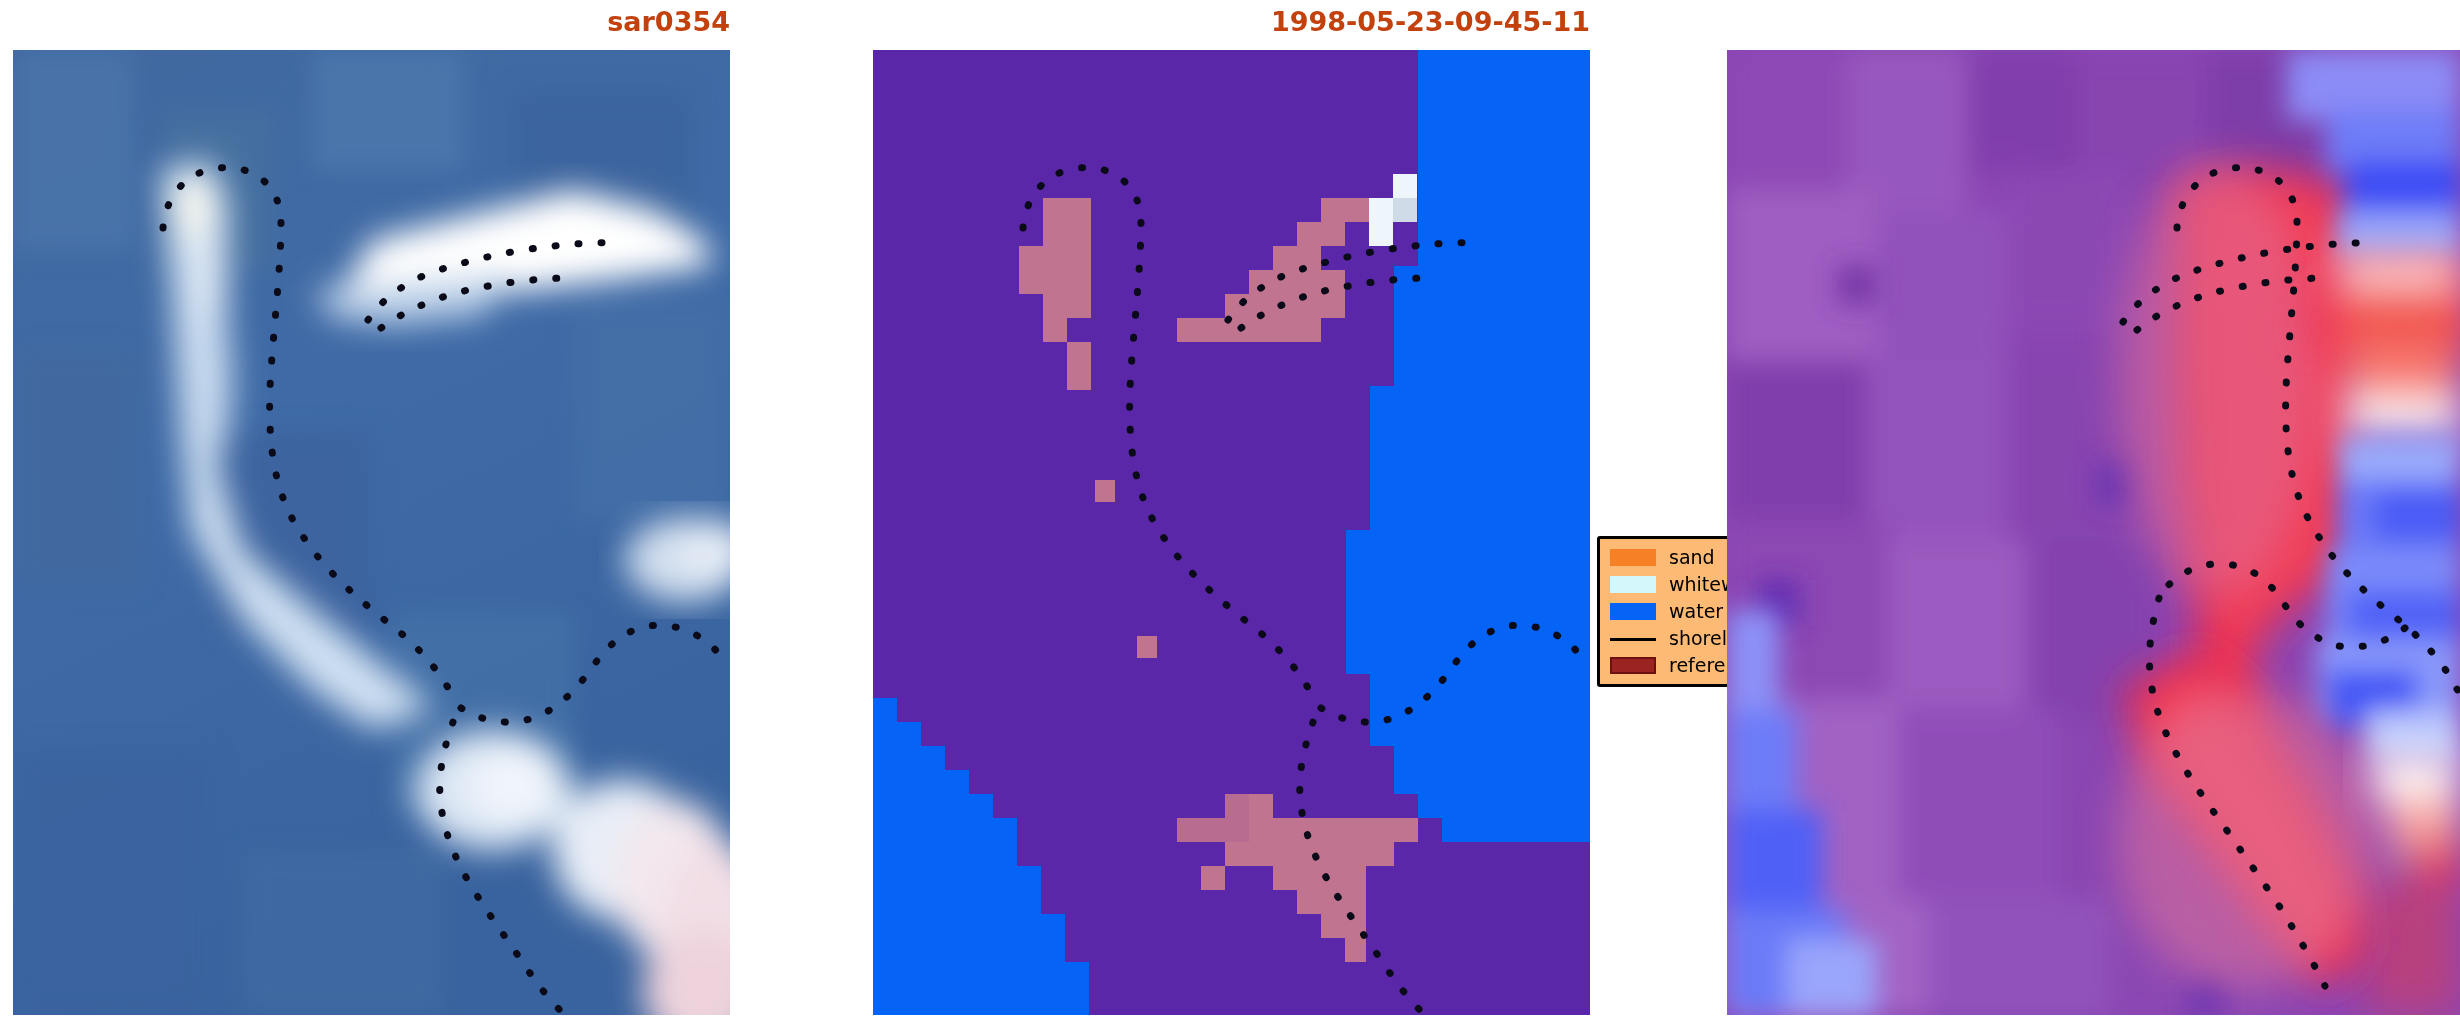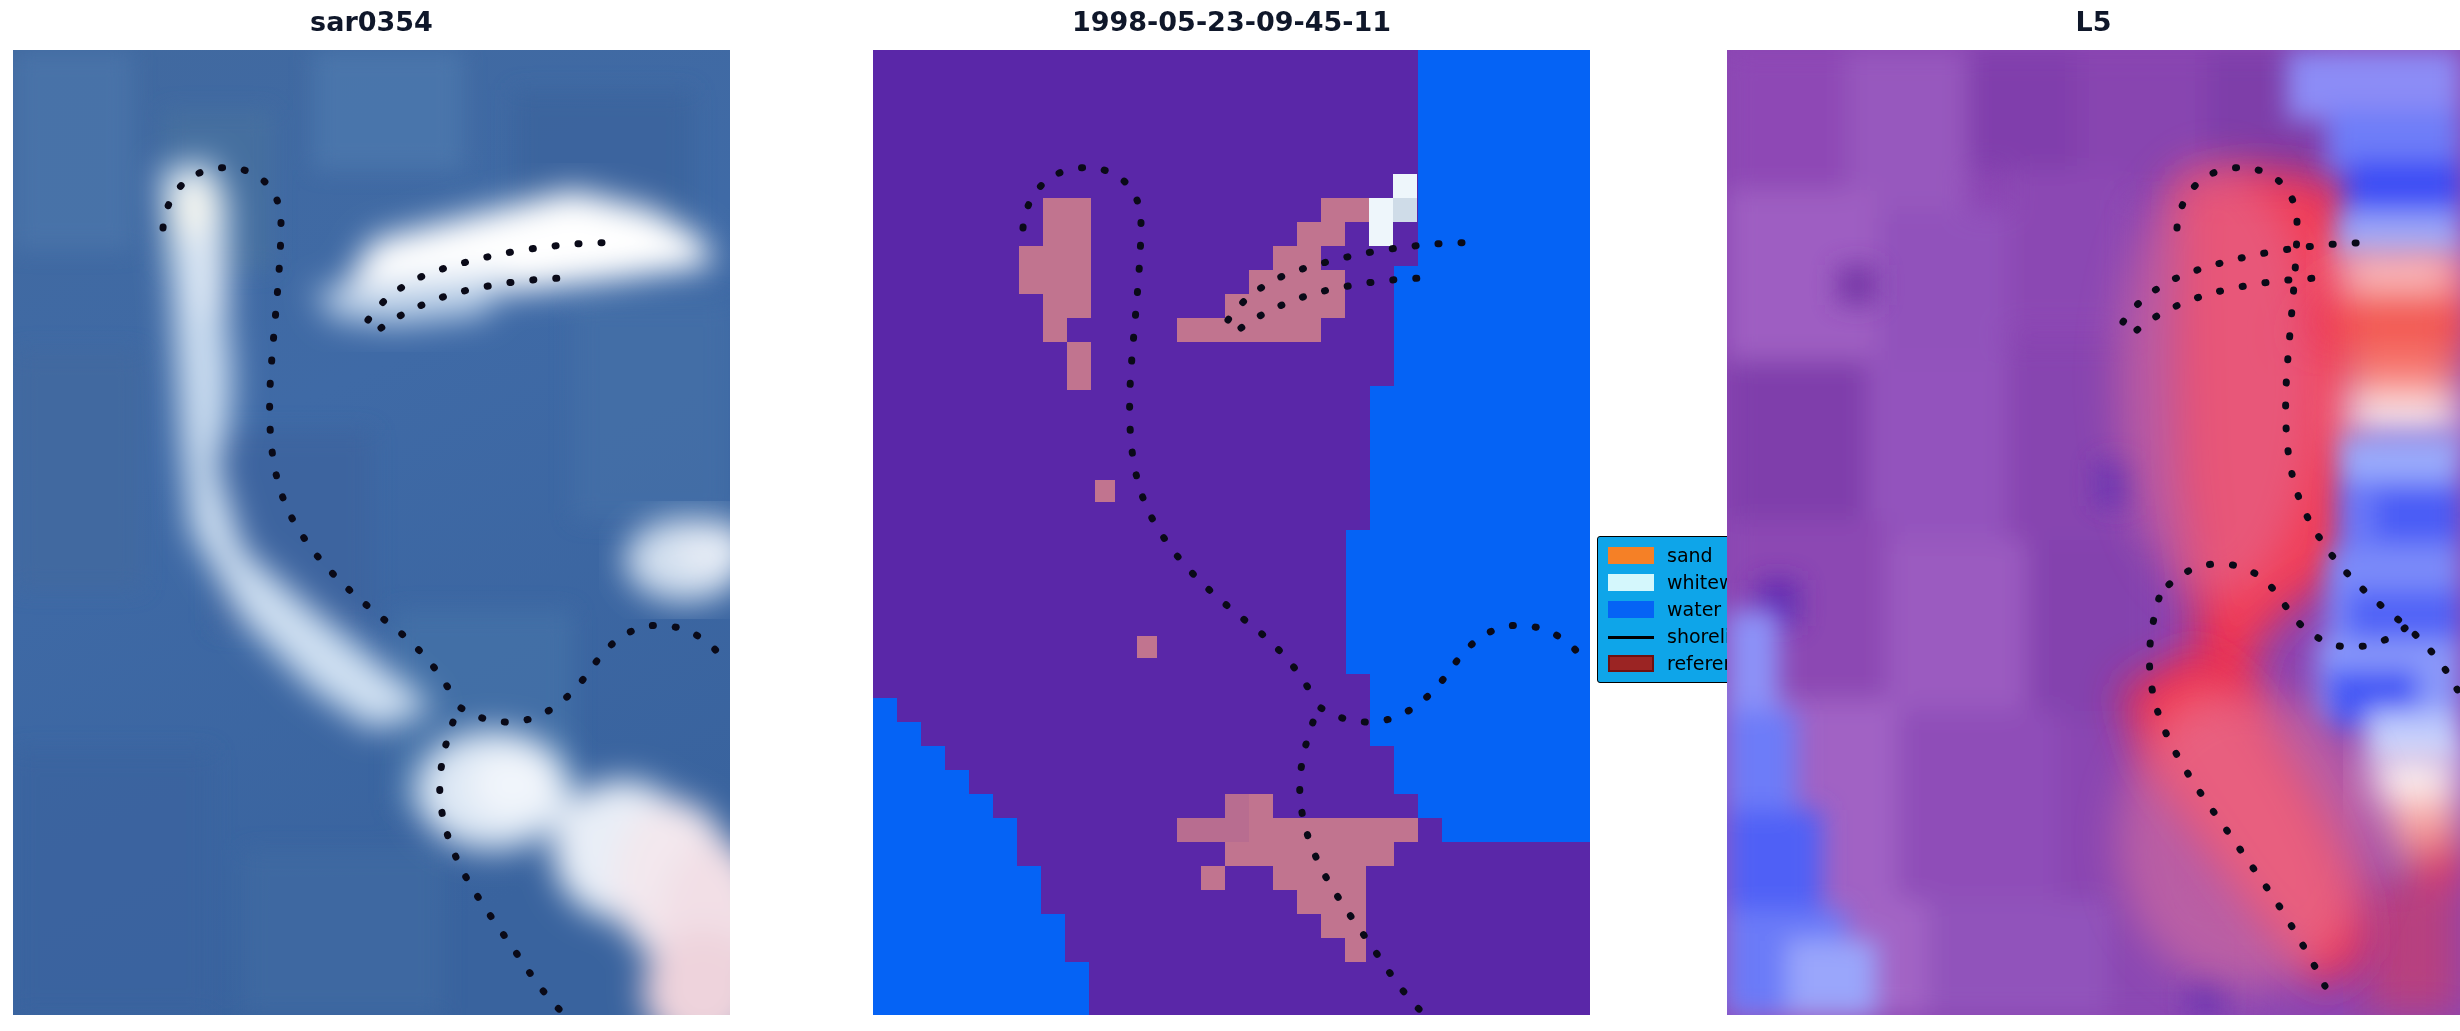--- a/index.html
+++ b/index.html
@@ -26,24 +26,24 @@
   .panel {
     position: absolute;
     overflow: hidden;
   }
 
   .panel-title {
     position: absolute;
     left: 0;
     width: 100%;
     top: 0;
-    text-align: center;
+    text-align: right;
     font-size: 27px;
     font-weight: bold;
-    color: #0f172a;
+    color: #c2410c;
     font-family: "DejaVu Sans", sans-serif;
     letter-spacing: 0px;
     line-height: 44px;
   }
 
   .imgbox {
     position: absolute;
     overflow: hidden;
     image-rendering: pixelated;
   }
@@ -53,22 +53,22 @@
     left: 0; top: 0;
     width: 100%;
     height: 100%;
     display: block;
     image-rendering: pixelated;
   }
 
   
   .legend {
     position: absolute;
-    background: #0ea5e9;
-    border: 1px solid #000000;
+    background: #fdba74;
+    border: 3px solid #000000;
     border-radius: 3px;
     padding: 9px 10px 9px 10px;
     box-sizing: border-box;
     z-index: 40;
     font-size: 19px;
     color: #000000;
     font-family: "DejaVu Sans", sans-serif;
   }
   .legend-row {
     display: flex;
@@ -328,21 +328,20 @@
     <div class="legend-row">
       <span class="legend-line"></span>
       <span class="legend-label">shoreline</span>
     </div>
     <div class="legend-row">
       <span class="legend-swatch" style="background:#9b2423; border:2px solid #6e1010;"></span>
       <span class="legend-label">reference</span>
     </div>
   </div>
 
-  <div class="panel-title" style="left:1727px; top:0; width:733px;">L5</div>
 
   <div class="panel panel-3 imgbox" style="left:1727px; top:50px; width:733px; height:965px;">
     <svg class="raster" viewBox="0 0 733 965" preserveAspectRatio="none">
       <defs>
         <filter id="blurC" x="-15%" y="-15%" width="130%" height="130%">
           <feGaussianBlur stdDeviation="13"></feGaussianBlur>
         </filter>
         <filter id="blurD" x="-25%" y="-25%" width="150%" height="150%">
           <feGaussianBlur stdDeviation="20"></feGaussianBlur>
         </filter>

